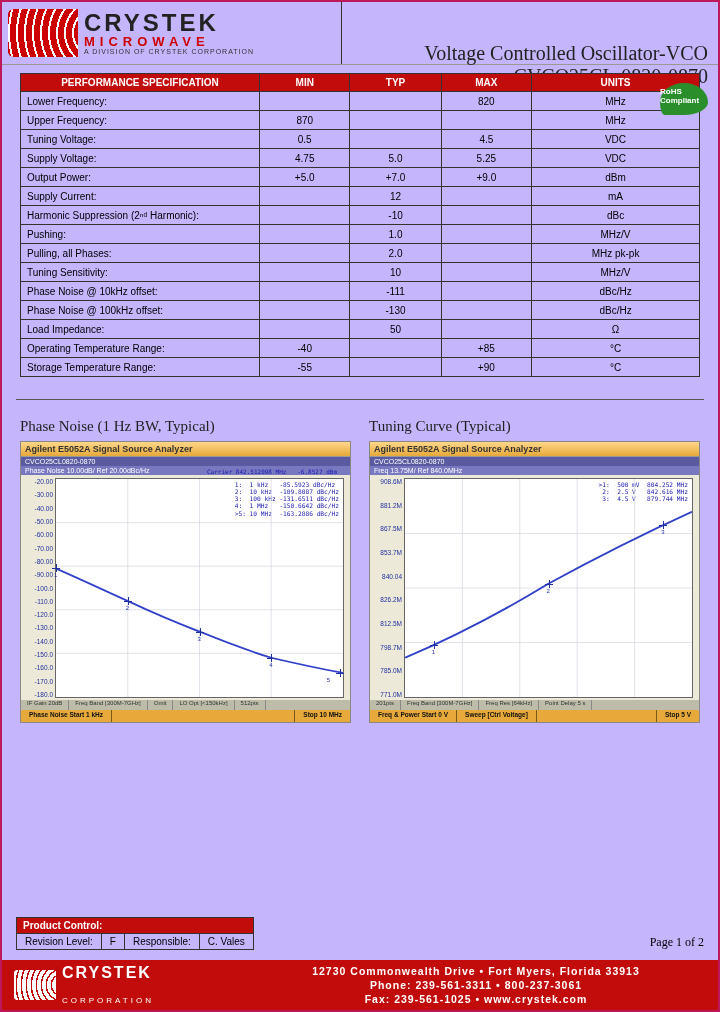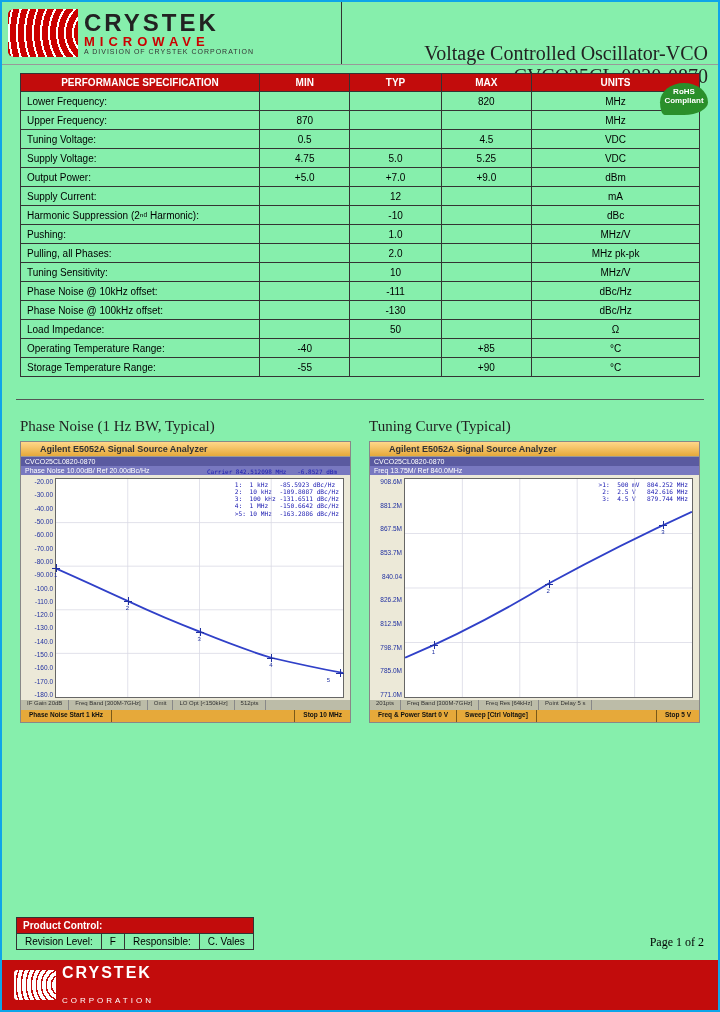--- a/index.html
+++ b/index.html
@@ -6,23 +6,23 @@
     margin: 0;
     padding: 0;
     font-family: Arial, sans-serif;
     background: #fff;
     width: 720px;
   }
   .page {
     width: 720px;
     height: 1012px;
     box-sizing: border-box;
-    border: 2px solid #0ea5e9;
+    border: 2px solid #be185d;
     position: relative;
-    background: #86efac;
+    background: #c4b5fd;
   }
   .header {
     display: flex;
     height: 62px;
     border-bottom: 1px solid #999;
   }
   .logo-box {
     width: 340px;
     border-right: 1px solid #333;
     display: flex;
@@ -82,21 +82,21 @@
   .rohs {
     position: absolute;
     right: 10px;
     top: 18px;
     width: 48px;
     height: 32px;
     background: #2a8f2a;
     border-radius: 50% 50% 50% 10%/60% 60% 40% 40%;
     color: #fff;
     font-size: 8px;
-    text-align: center;
+    text-align: left;
     line-height: 1.1;
     padding-top: 5px;
     box-sizing: border-box;
     font-weight: 700;
   }
   table.spec {
     border-collapse: collapse;
     margin: 0 auto 0 auto;
     width: 680px;
     font-size: 10px;
@@ -139,21 +139,21 @@
     border: 1px solid #888;
     background: #ece9d8;
     height: 280px;
     position: relative;
     font-size: 8px;
   }
   .analyzer-bar {
     background: linear-gradient(#ffd78a, #e6a93a);
     color: #333;
     font-weight: 700;
-    padding: 2px 19px;
+    padding: 2px 4px;
     font-size: 9px;
     border-bottom: 1px solid #999;
   }
   .analyzer-sub {
     background: #5a5aa0;
     color: #fff;
     font-size: 7px;
     padding: 1px 4px;
   }
   .plot-area {
@@ -564,15 +564,20 @@
   </div>
 
   <div class="footer">
     <div class="footer-logo">
       <div class="sw"></div>
       <div class="t">
         <div class="a">CRYSTEK</div>
         <div class="b">CORPORATION</div>
       </div>
     </div>
+    <div class="footer-addr">
+      <div>12730 Commonwealth Drive • Fort Myers, Florida 33913</div>
+      <div>Phone: 239-561-3311 • 800-237-3061</div>
+      <div>Fax: 239-561-1025 • www.crystek.com</div>
+    </div>
   </div>
 
 </div>
 
 </body></html>

